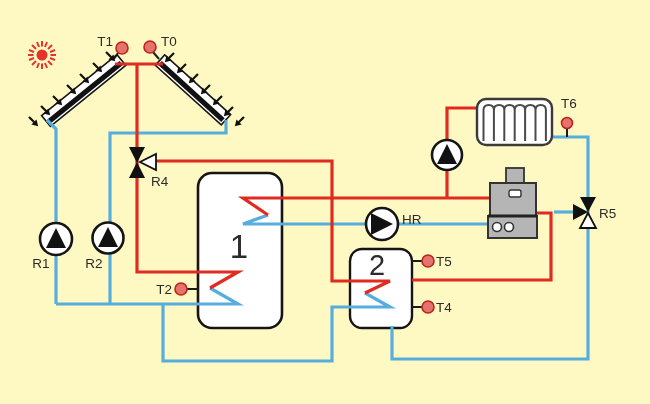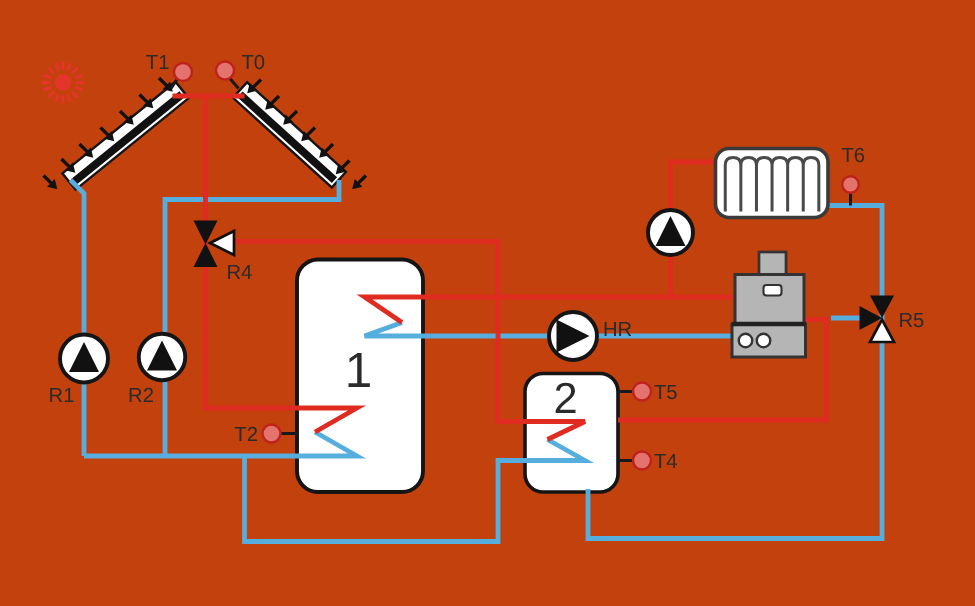--- a/index.html
+++ b/index.html
@@ -1,16 +1,16 @@
 <!DOCTYPE html>
 <html><head>
 <meta charset="utf-8">
 <style>
   html,body{margin:0;padding:0;background:#ffffff;}
-  .stage{position:relative;width:650px;height:404px;background:#c2410c;overflow:hidden;}
+  .stage{position:relative;width:650px;height:404px;background:#fef9c3;overflow:hidden;}
   svg{display:block;}
   text{font-family:"Liberation Sans","DejaVu Sans",sans-serif;fill:#2b2b2b;}
   .lbl{font-size:13.5px;}
   .tank-digit{font-size:33px;}
   .tank-digit-2{font-size:29px;}
 </style>
 </head>
 <body>
 
 <div class="stage">

